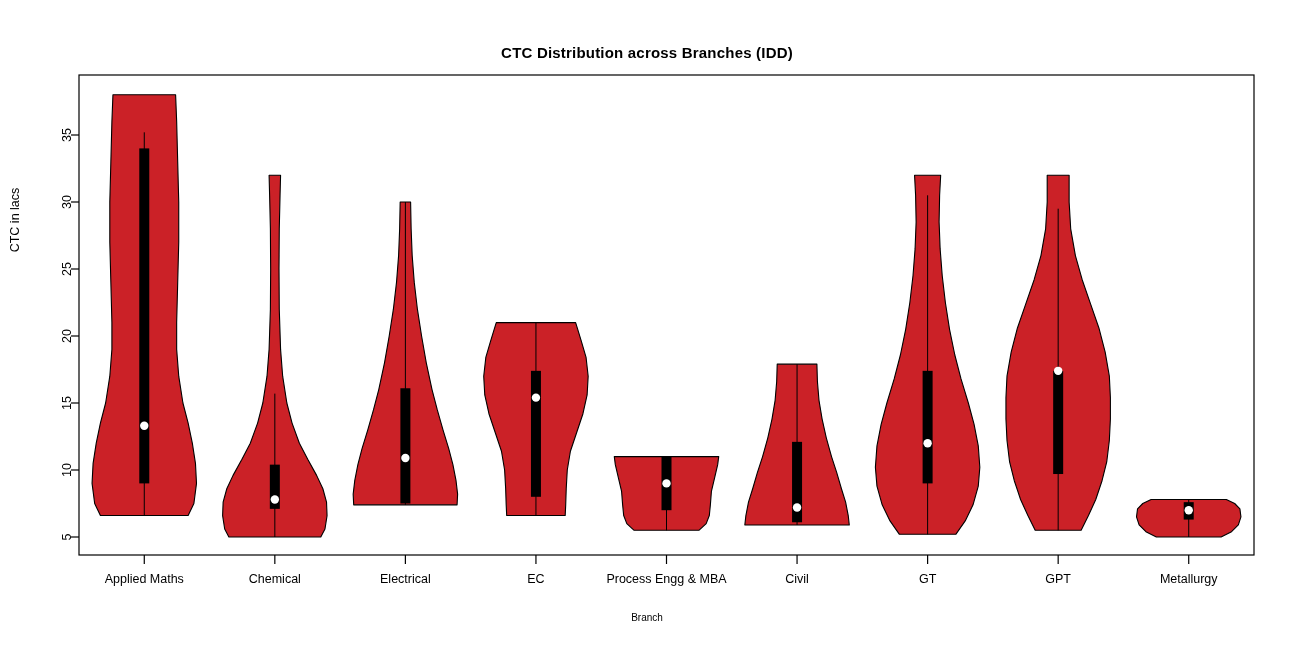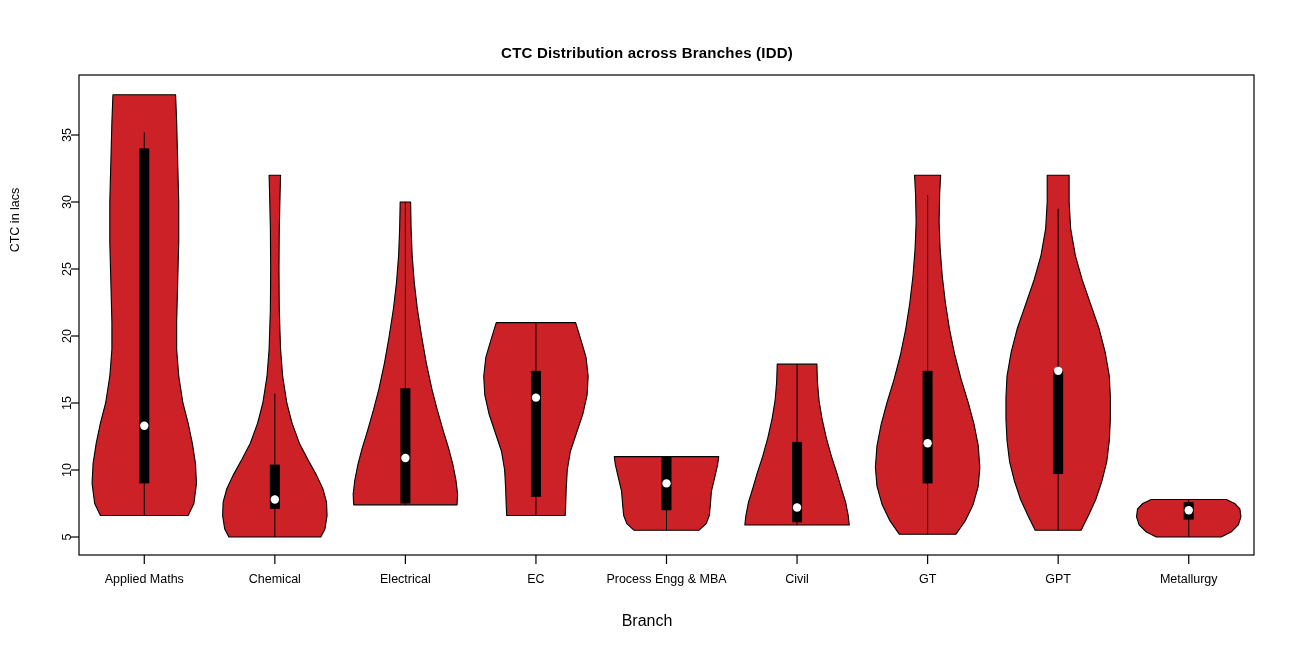--- a/index.html
+++ b/index.html
@@ -43,21 +43,21 @@
     transform-origin: 10px 10px;
     text-align: center;
     white-space: nowrap;
   }
   .xlabel {
     position: absolute;
     left: 0;
     top: 612px;
     width: 1294px;
     text-align: center;
-    font-size: 16px;
+    font-size: 10px;
     color: #000000;
   }
   svg.canvas {
     position: absolute;
     left: 0; top: 0;
   }
   .ytick-label, .xtick-label {
     font-family: "Liberation Sans", sans-serif;
     font-size: 12.5px;
     fill: #000000;

